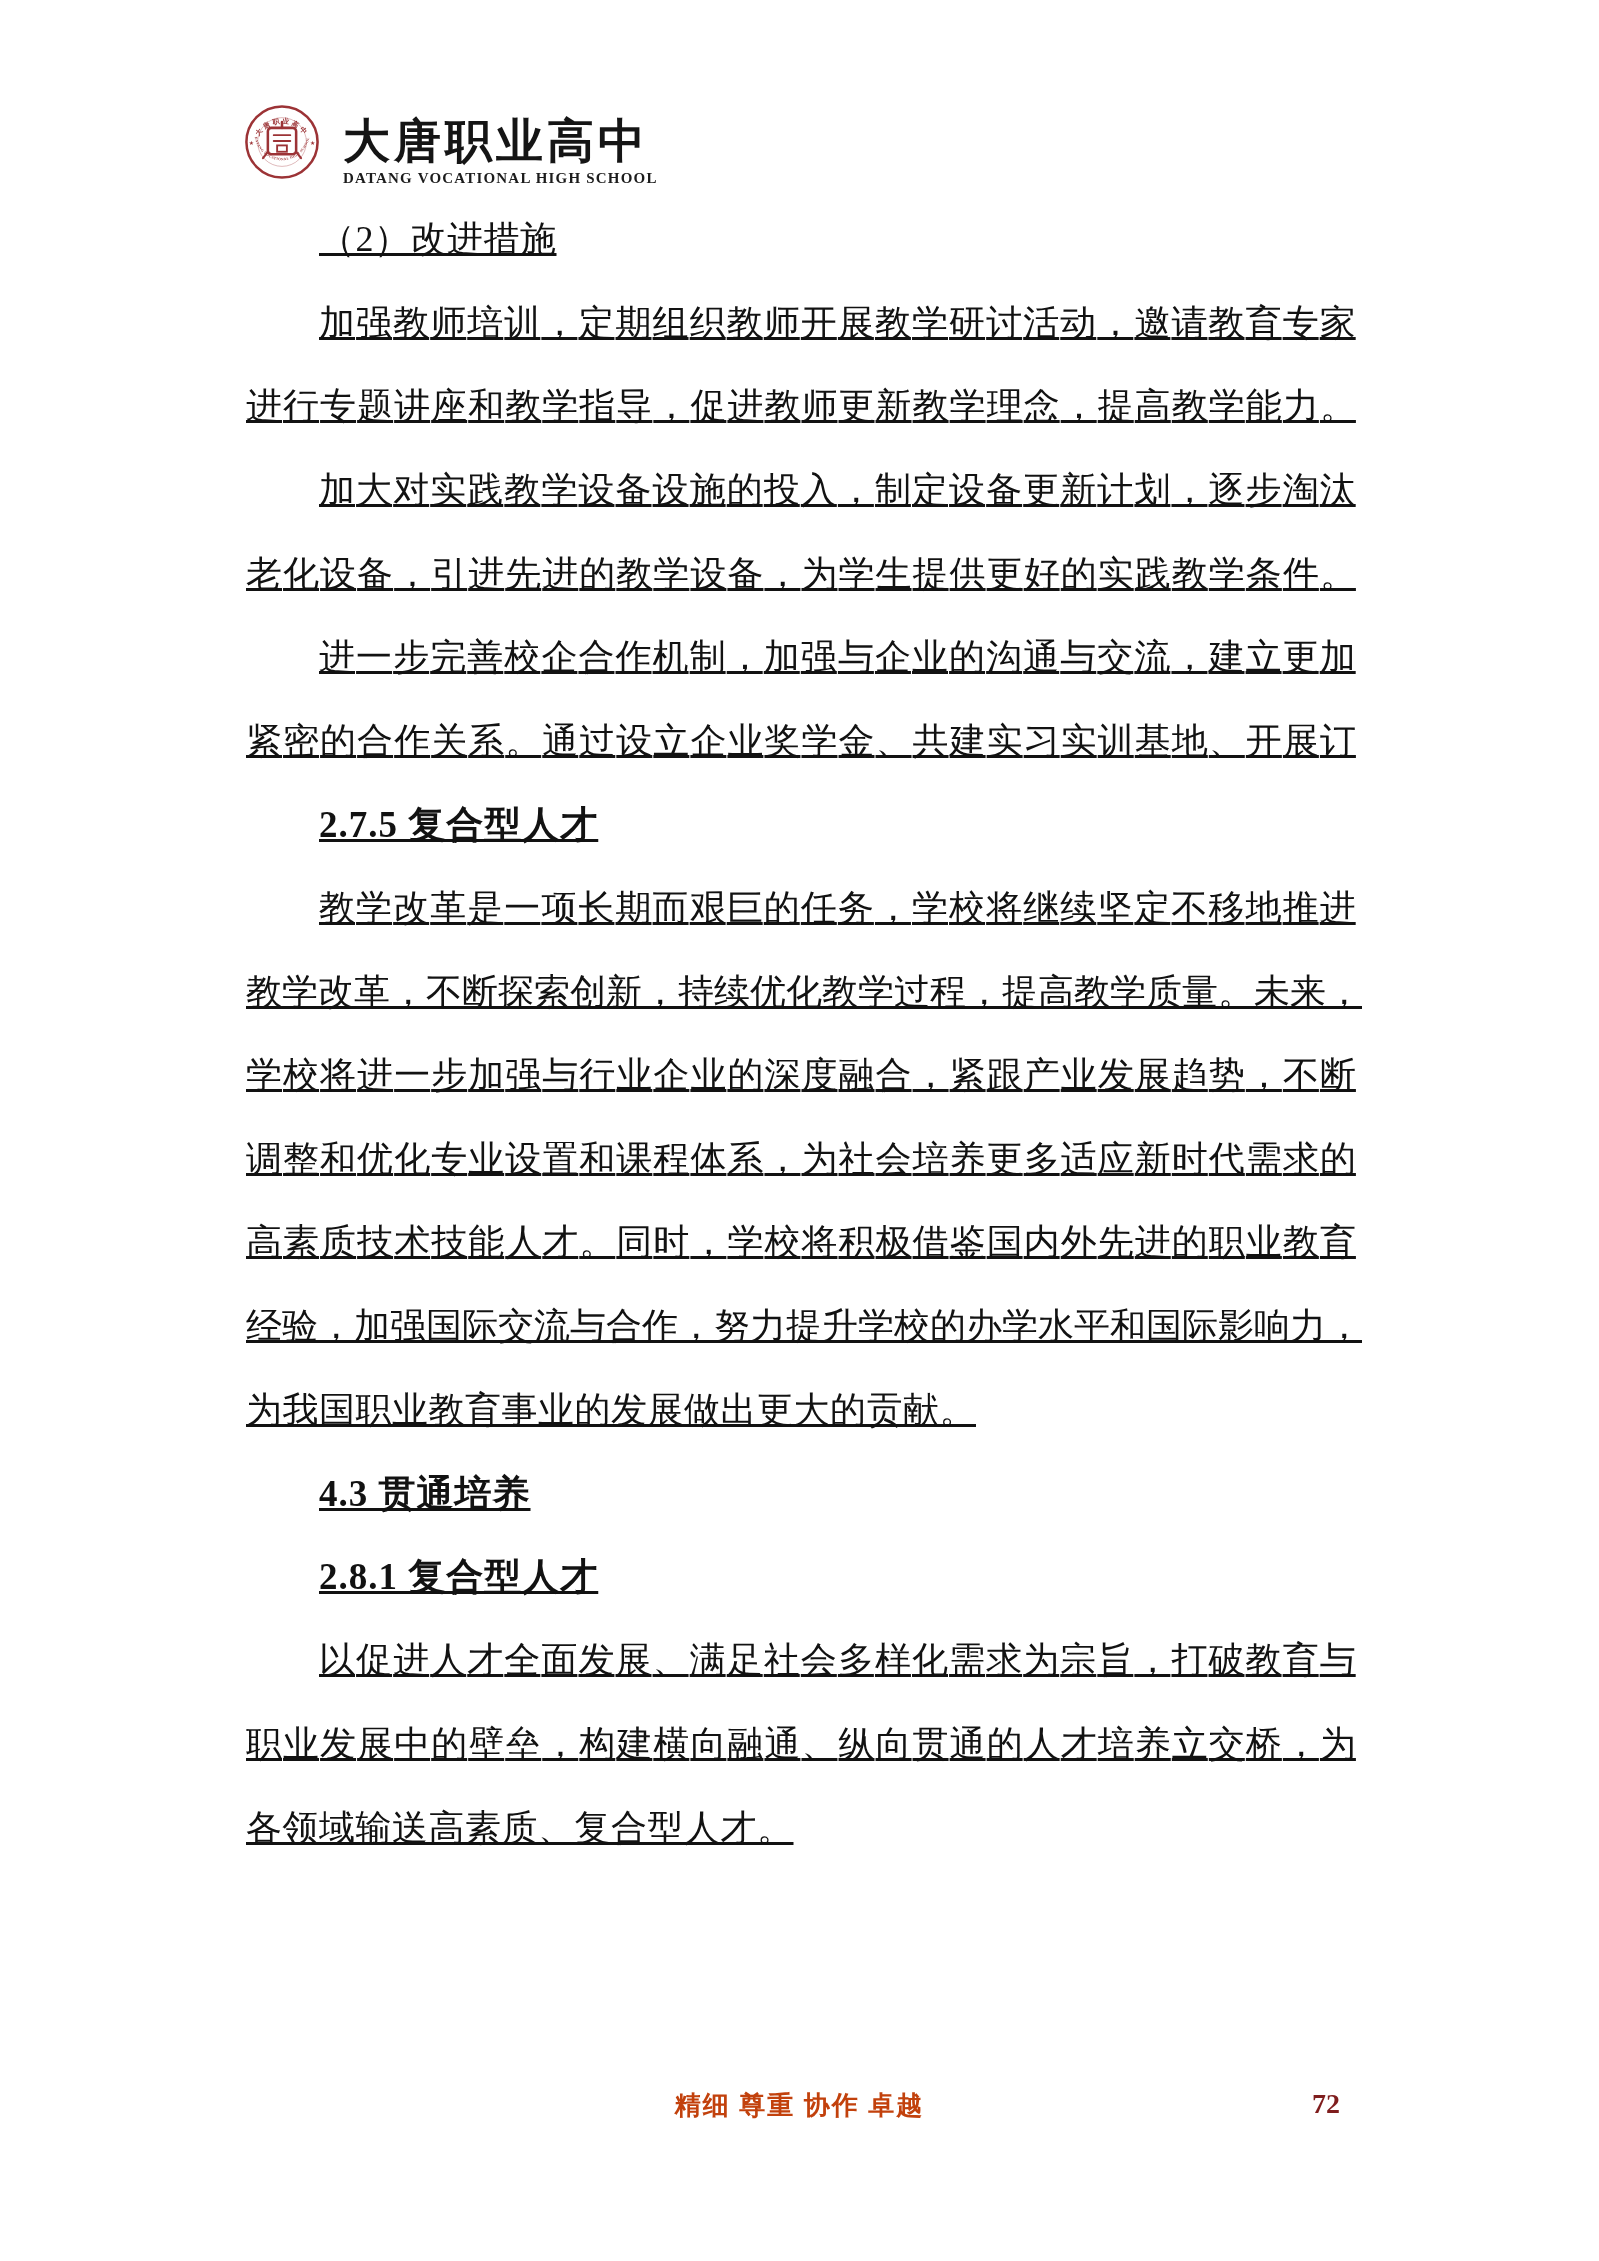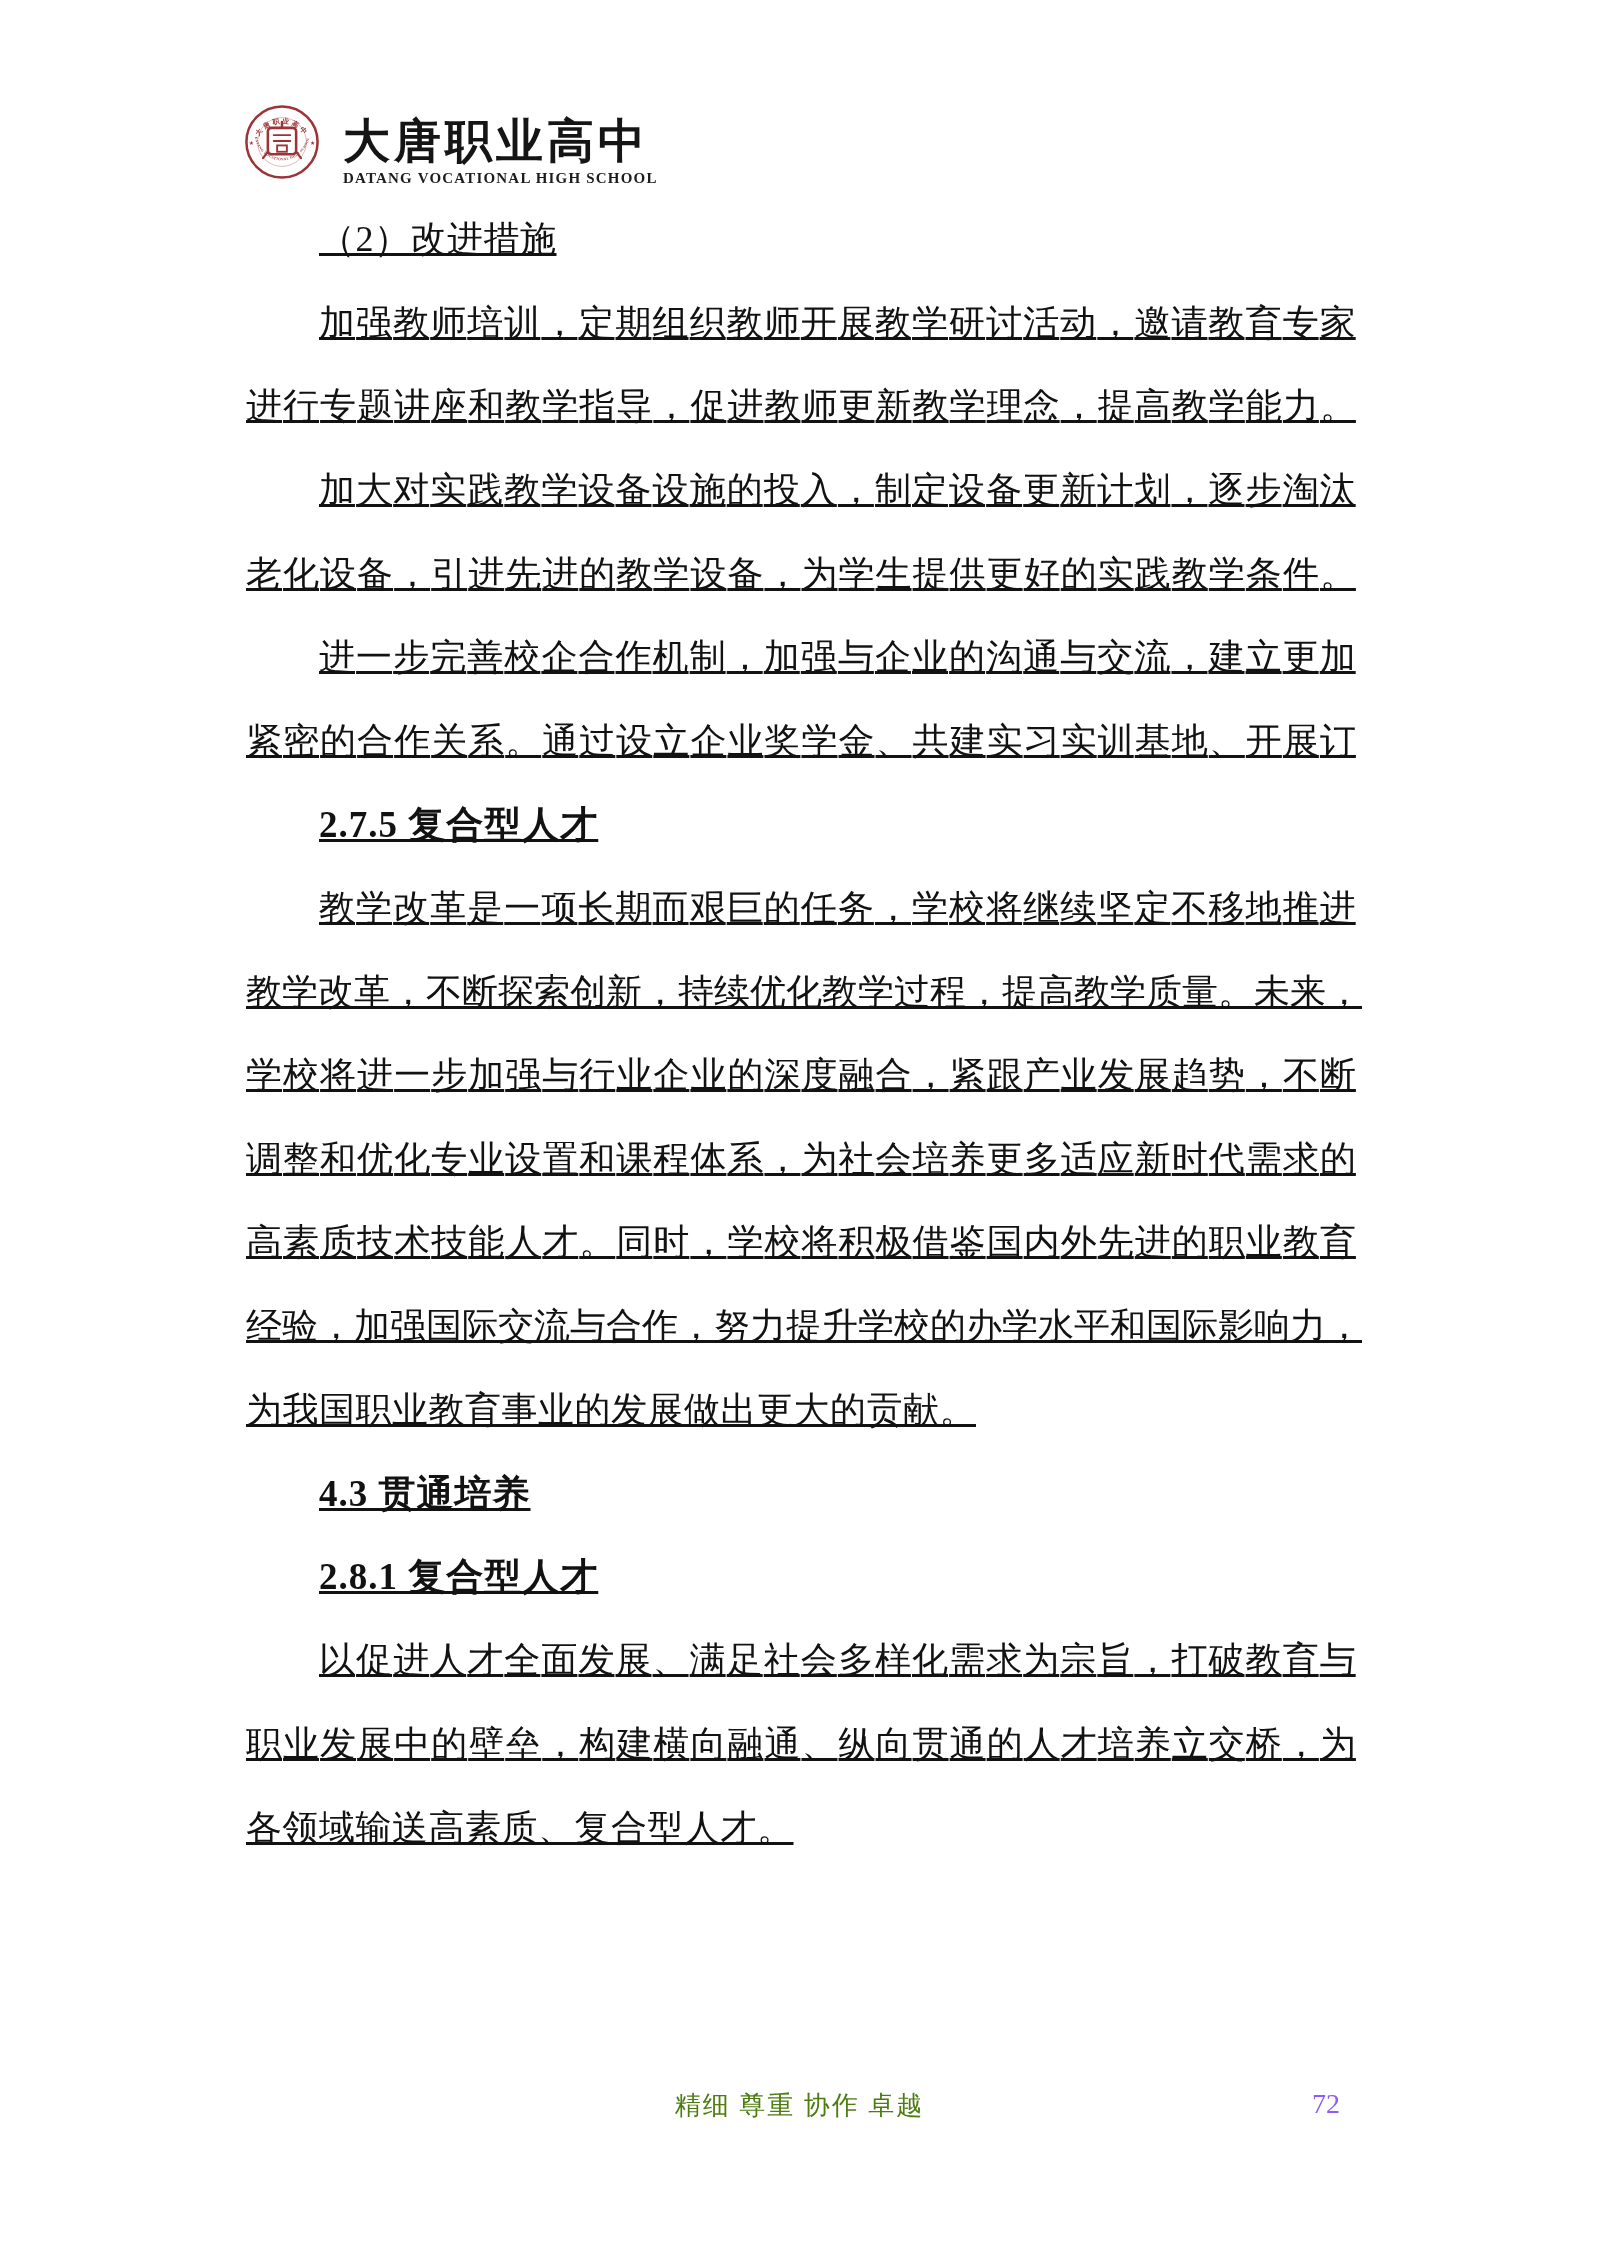--- a/index.html
+++ b/index.html
@@ -58,30 +58,31 @@
   .line.heading { font-weight: 700; font-size: 37px; letter-spacing: 1px; }
 
   
   .footer-motto {
     position: absolute;
     left: 0; right: 0;
     top: 2088px;
     text-align: center;
     font-size: 26px;
     letter-spacing: 2px;
-    color: #4d7c0f;
+    color: #c2410c;
     white-space: pre;
+    font-weight: bold;
   }
   .page-number {
     position: absolute;
     top: 2088px;
     right: 259px;
     font-size: 28px;
-    font-weight: 400;
-    color: #8b5cf6;
+    font-weight: 700;
+    color: #7f1d1d;
   }
 </style>
 </head>
 <body>
 
 <div class="page">
 
   <div class="logo">
     <svg class="seal" viewBox="-40 -40 80 80" xmlns="http://www.w3.org/2000/svg">
       <circle cx="0" cy="0" r="36.5" fill="none" stroke="#9c3336" stroke-width="2.6"></circle>

